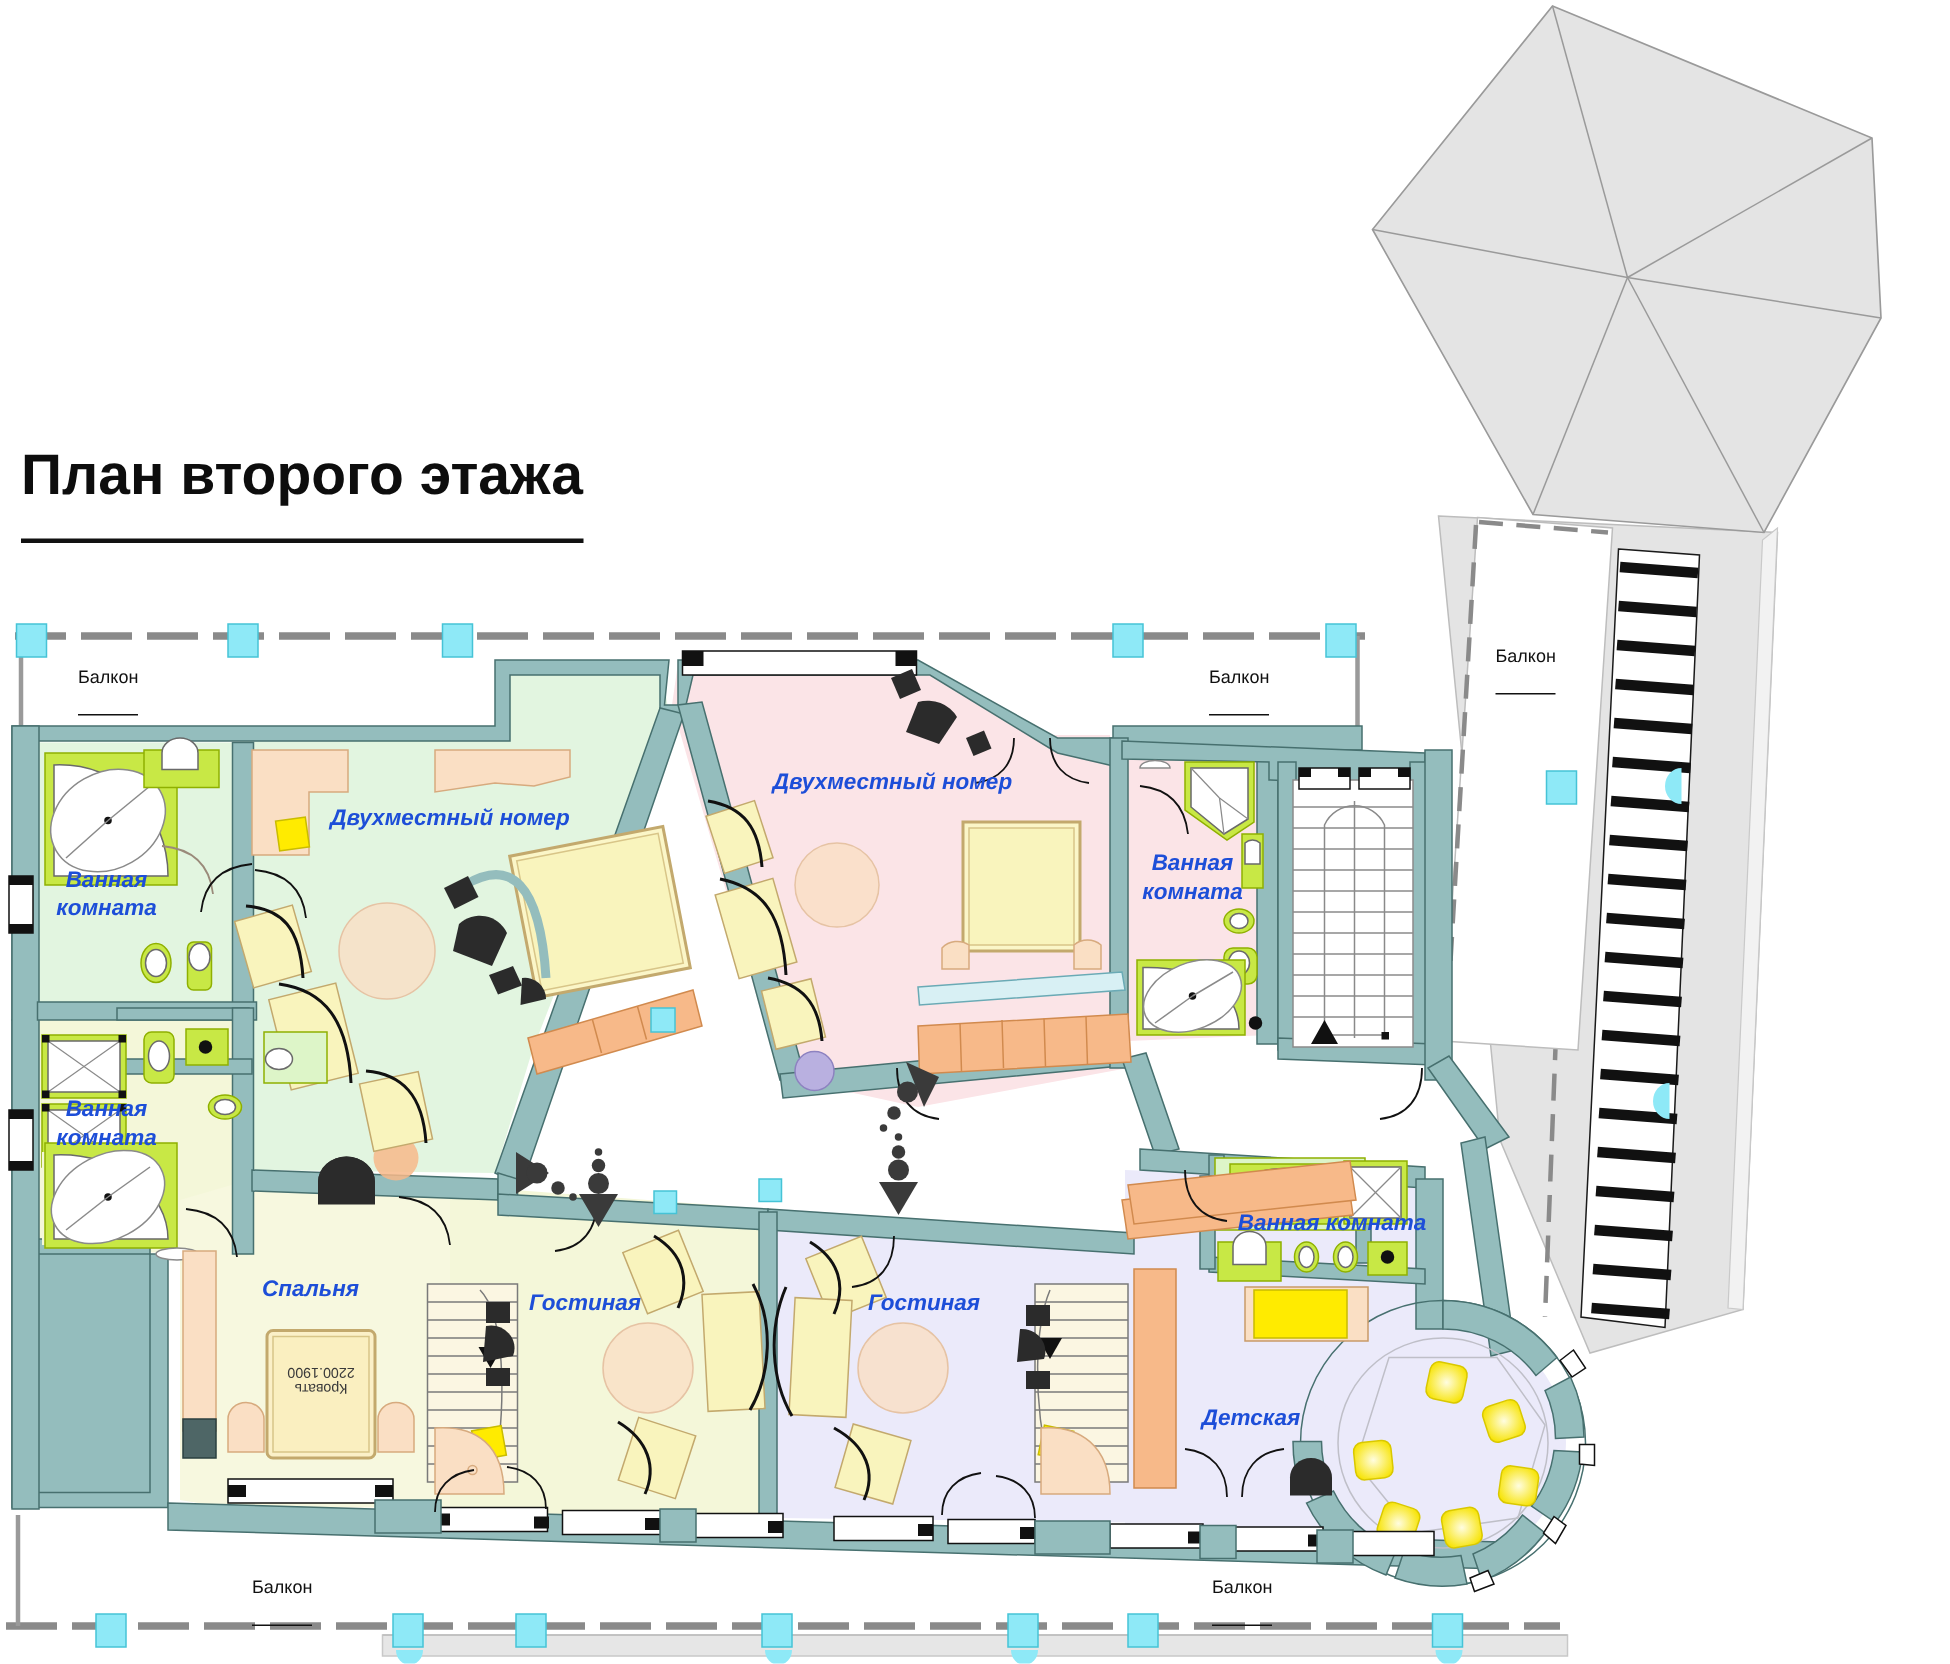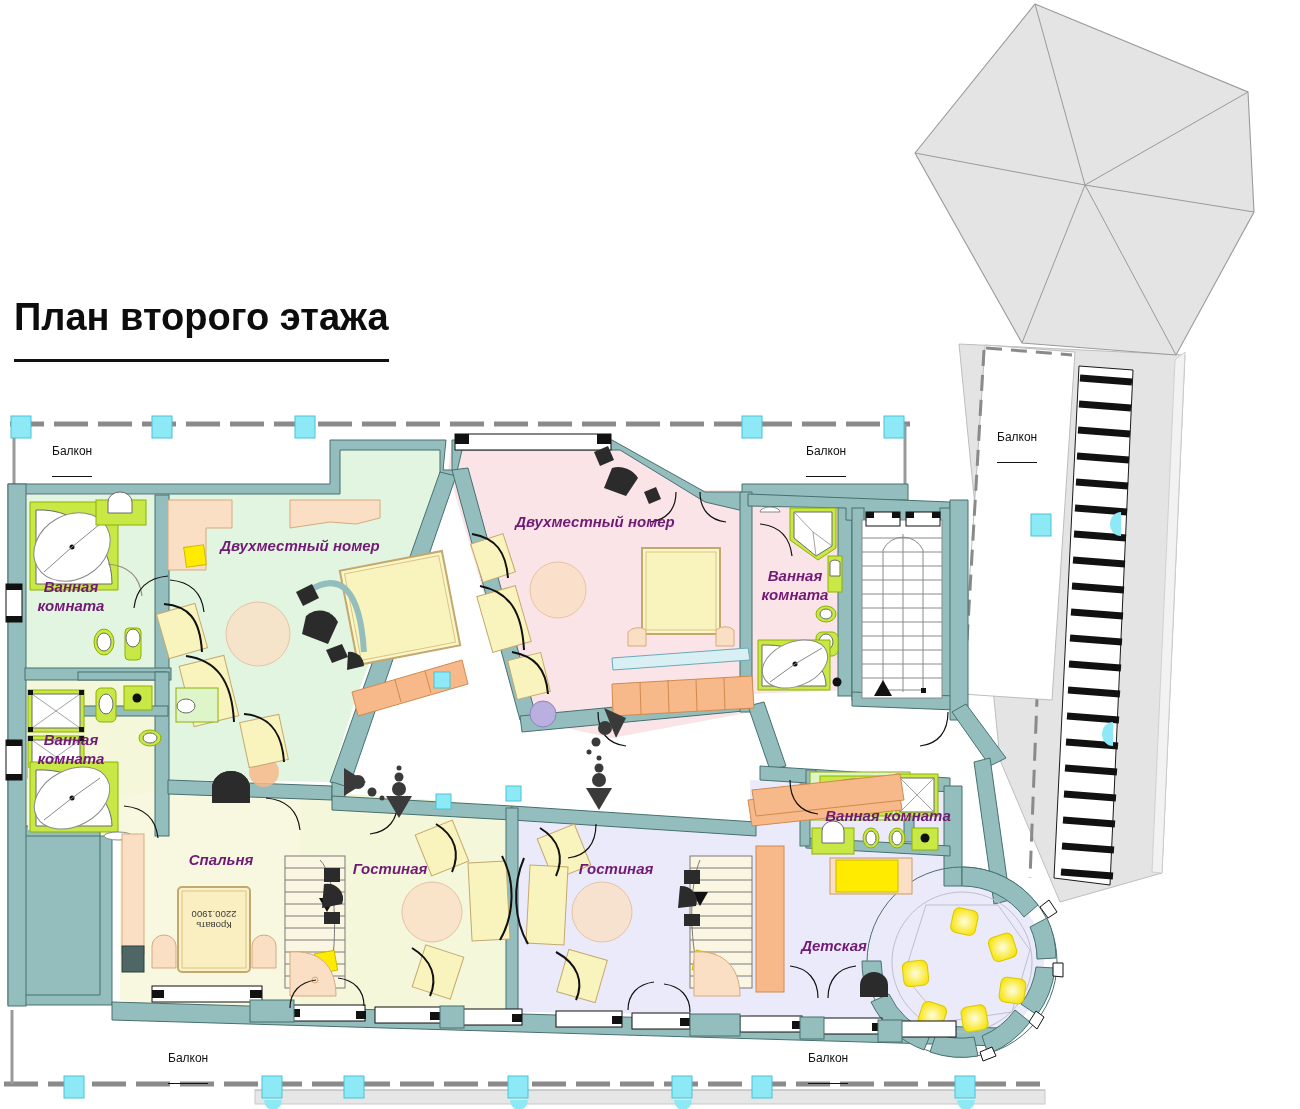--- a/index.html
+++ b/index.html
@@ -14,21 +14,21 @@
     font-family:"Liberation Sans", sans-serif;
     font-size:38px;font-weight:bold;
     color:#0d0d0d;letter-spacing:0px;
     border-bottom:3px solid #111;padding-bottom:20px;
     white-space:nowrap;
   }
   .roomlabel{
     position:absolute;
     font-family:"Liberation Sans", sans-serif;
     font-size:15px;font-weight:bold;font-style:italic;
-    color:#701a75;white-space:nowrap;line-height:1.25em;
+    color:#1d4ed8;white-space:nowrap;line-height:1.25em;
     text-align:center;
   }
   .balconylabel{
     position:absolute;
     font-family:"Liberation Sans", sans-serif;
     font-size:12px;font-weight:normal;font-style:normal;
     color:#111;white-space:nowrap;
     border-bottom:1.3px solid #111;padding-bottom:18px;
   }
   .bedlabel{
@@ -678,21 +678,21 @@
   <div class="roomlabel" style="left:515px;top:513px;width:160px;">Двухместный номер</div>
 
   <div class="roomlabel" style="left:28px;top:578px;width:86px;white-space:pre-line;">Ванная
 комната</div>
   <div class="roomlabel" style="left:28px;top:731px;width:86px;white-space:pre-line;">Ванная
 комната</div>
   <div class="roomlabel" style="left:752px;top:567px;width:86px;white-space:pre-line;">Ванная
 комната</div>
   <div class="roomlabel" style="left:818px;top:807px;width:140px;">Ванная комната</div>
 
-  <div class="roomlabel" style="left:177px;top:851px;width:88px;">Спальня</div>
+  <div class="roomlabel" style="left:163px;top:851px;width:88px;">Спальня</div>
   <div class="roomlabel" style="left:344px;top:860px;width:92px;">Гостиная</div>
   <div class="roomlabel" style="left:570px;top:860px;width:92px;">Гостиная</div>
   <div class="roomlabel" style="left:790px;top:937px;width:88px;text-align:center;">Детская</div>
 
   <div class="balconylabel" style="left:52px;top:444px;">Балкон</div>
   <div class="balconylabel" style="left:806px;top:444px;">Балкон</div>
   <div class="balconylabel" style="left:997px;top:430px;">Балкон</div>
   <div class="balconylabel" style="left:168px;top:1051px;">Балкон</div>
   <div class="balconylabel" style="left:808px;top:1051px;">Балкон</div>
 

